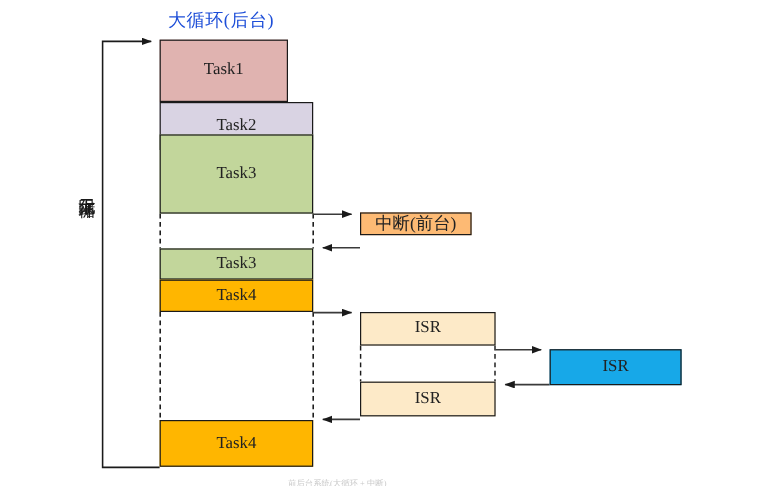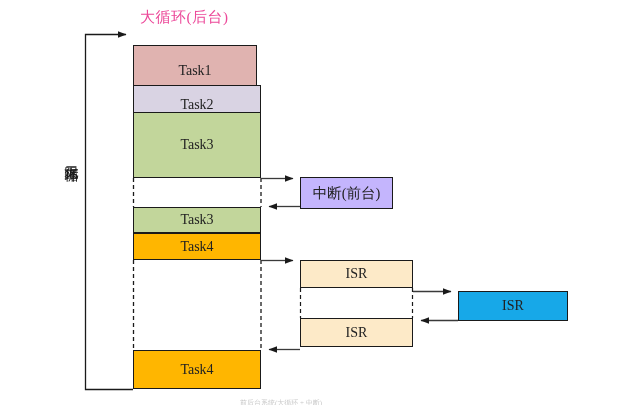--- a/index.html
+++ b/index.html
@@ -18,21 +18,21 @@
   svg.layer {
     position: absolute;
     left: 0;
     top: 0;
     width: 641px;
     height: 405px;
   }
   .label {
     position: absolute;
     white-space: nowrap;
-    color: #ec4899;
+    color: #1d4ed8;
   }
   .title-cn {
     font-size: 15px;
     letter-spacing: 0.5px;
   }
   .vert-label {
     position: absolute;
     writing-mode: vertical-rl;
     text-orientation: upright;
     font-size: 14px;
@@ -119,21 +119,21 @@
       <line x1="300.5" y1="288" x2="300.5" y2="318" stroke="#1a1a1a" stroke-width="1.2" stroke-dasharray="4,3"></line>
       <line x1="412.5" y1="288" x2="412.5" y2="318" stroke="#1a1a1a" stroke-width="1.2" stroke-dasharray="4,3"></line>
     </g>
   </svg>
 
   <div class="vert-label" style="left:62px; top:155px;">无限循环</div>
 
   <div class="label title-cn" style="left:140px; top:8px;">大循环(后台)</div>
 
 
-  <div class="box" style="left:133px; top:33px; width:124px; height:52px; background:#e0b3b0;margin-top:12px;">
+  <div class="box" style="left:133px; top:33px; width:107px; height:52px; background:#e0b3b0;">
     <span class="box-label">Task1</span>
   </div>
 
   <div class="box" style="left:133px; top:85px; width:128px; height:40px; background:#d9d3e3;">
     <span class="box-label">Task2</span>
   </div>
 
   <div class="box" style="left:133px; top:112px; width:128px; height:66px; background:#c2d69b;">
     <span class="box-label">Task3</span>
   </div>
@@ -143,21 +143,21 @@
   </div>
 
   <div class="box" style="left:133px; top:233px; width:128px; height:27px; background:#ffb600;">
     <span class="box-label">Task4</span>
   </div>
 
   <div class="box" style="left:133px; top:350px; width:128px; height:39px; background:#ffb600;">
     <span class="box-label">Task4</span>
   </div>
 
-  <div class="box" style="left:300px; top:177px; width:93px; height:32px; background:#c4b5fd;">
+  <div class="box" style="left:300px; top:177px; width:93px; height:19px; background:#fdba74;">
     <span class="box-label cn-box-label">中断(前台)</span>
   </div>
 
   <div class="box" style="left:300px; top:260px; width:113px; height:28px; background:#fdeac8;">
     <span class="box-label">ISR</span>
   </div>
 
   <div class="box" style="left:300px; top:318px; width:113px; height:29px; background:#fdeac8;">
     <span class="box-label">ISR</span>
   </div>

